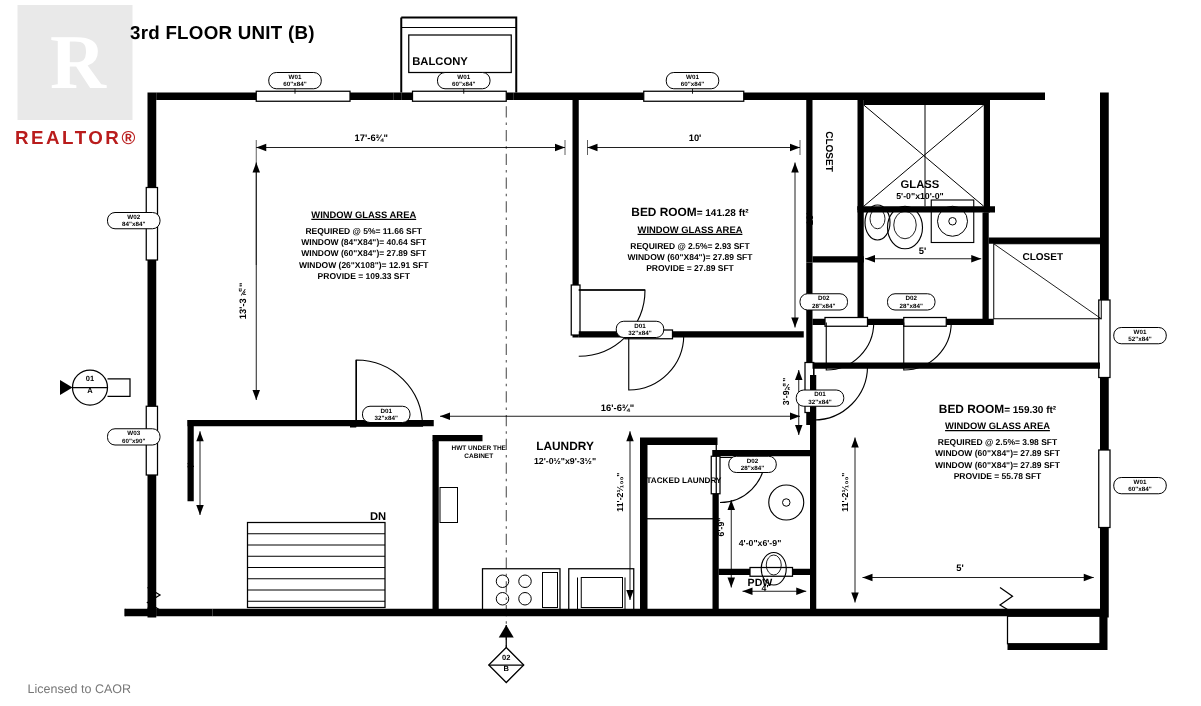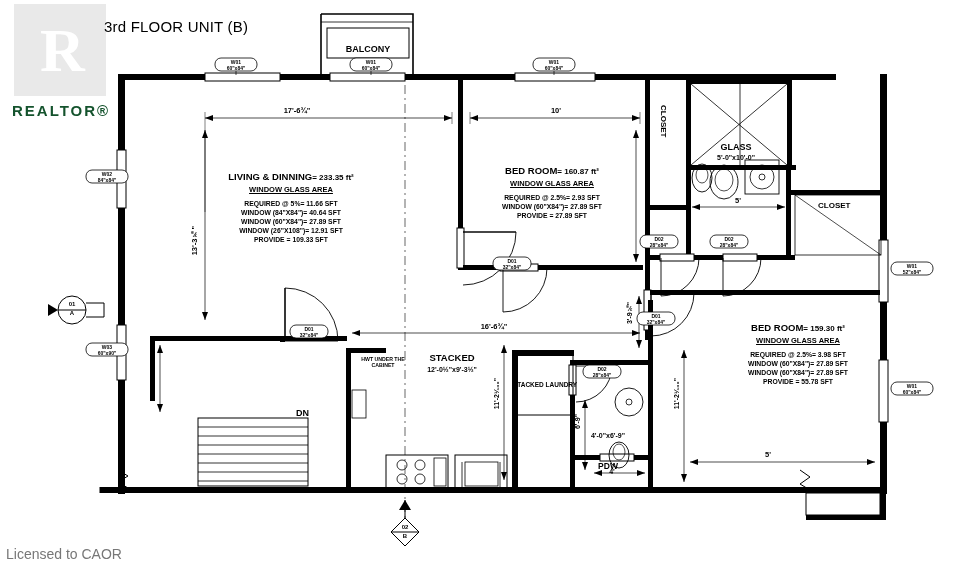--- a/index.html
+++ b/index.html
@@ -4,29 +4,29 @@
 <style>
   html,body{margin:0;padding:0;}
   body{
     width:961px;height:565px;background:#ffffff;
     font-family:"Liberation Sans", sans-serif;
     color:#000;overflow:hidden;position:relative;
   }
   #plan{position:absolute;left:0;top:0;width:961px;height:565px;}
   .lbl{position:absolute;font-family:"Liberation Sans",sans-serif;color:#000;white-space:nowrap;}
   .ctr{transform:translateX(-50%);text-align:center;}
-  .title{font-size:15px;font-weight:normal;letter-spacing:.2px;text-align:center;}
+  .title{font-size:15px;font-weight:bold;letter-spacing:.2px;text-align:center;}
   .room-name{font-size:9.5px;font-weight:bold;}
   .room-sub{font-size:7.5px;font-weight:bold;}
   .spec{font-size:6.8px;font-weight:bold;line-height:9px;text-align:center;}
   .tag{font-size:5px;font-weight:bold;text-align:center;line-height:6px;}
   .dim{font-size:7.5px;font-weight:bold;}
   .small{font-size:7px;font-weight:bold;}
-  .realtor-text{font-size:15px;font-weight:bold;letter-spacing:2px;color:#14532d;}
-  .license{font-size:14px;color:#777;}
+  .realtor-text{font-size:15px;font-weight:bold;letter-spacing:2px;color:#b91c1c;}
+  .license{font-size:10px;color:#777;margin-left:16px;}
 </style>
 </head>
 <body>
 
 <svg id="plan" viewBox="0 0 961 565">
   <g fill="none" stroke="#000" stroke-width="1">
 
     <rect x="118" y="74" width="7" height="418" fill="#000" stroke="none"></rect>
 
     <rect x="125" y="74" width="190" height="6" fill="#000" stroke="none"></rect>
@@ -260,36 +260,35 @@
 
 <div style="position:absolute;left:8px;top:4px;width:105px;height:125px;">
   <div style="position:absolute;left:6px;top:0;width:92px;height:92px;background:#e9e9e9;"></div>
   <div style="position:absolute;left:32px;top:12px;font-size:62px;font-weight:bold;color:#ffffff;font-family:'Liberation Serif',serif;line-height:68px;">R</div>
   <div class="realtor-text" style="position:absolute;left:4px;top:98px;">REALTOR®</div>
 </div>
 <div class="lbl license" style="left:6px;top:546px;">Licensed to CAOR</div>
 
 <div class="lbl title" style="left:104px;top:18px;">3rd FLOOR UNIT (B)</div>
 
-<div class="lbl ctr room-name" style="left:368px;top:44px;font-size:9px;">BALCONY</div>
+<div class="lbl ctr room-name" style="left:352px;top:44px;font-size:9px;">BALCONY</div>
 
 <div class="lbl ctr" style="left:291px;top:166px;">
-  <div><span class="room-name">LIVING &amp; DINNING</span><span class="room-sub" style="font-size:8px;">= 233.35 ft²</span></div>
   <div class="room-sub" style="text-decoration:underline;margin-top:1px;">WINDOW GLASS AREA</div>
   <div class="spec" style="margin-top:5px;">
     <div>REQUIRED @ 5%= 11.66 SFT</div>
     <div>WINDOW (84"X84")= 40.64 SFT</div>
     <div>WINDOW (60"X84")= 27.89 SFT</div>
     <div>WINDOW (26"X108")= 12.91 SFT</div>
     <div>PROVIDE = 109.33 SFT</div>
   </div>
 </div>
 
 <div class="lbl ctr" style="left:552px;top:160px;">
-  <div><span class="room-name">BED ROOM</span><span style="font-size:8px;font-weight:bold;">= 160.87 ft²</span></div>
+  <div><span class="room-name">BED ROOM</span><span style="font-size:8px;font-weight:bold;">= 141.28 ft²</span></div>
   <div class="room-sub" style="text-decoration:underline;margin-top:1px;">WINDOW GLASS AREA</div>
   <div class="spec" style="margin-top:5px;">
     <div>REQUIRED @ 2.5%= 2.93 SFT</div>
     <div>WINDOW (60"X84")= 27.89 SFT</div>
     <div>PROVIDE = 27.89 SFT</div>
   </div>
 </div>
 
 <div class="lbl ctr" style="left:798px;top:317px;">
   <div><span class="room-name">BED ROOM</span><span style="font-size:8px;font-weight:bold;">= 159.30 ft²</span></div>
@@ -301,21 +300,21 @@
     <div>PROVIDE = 55.78 SFT</div>
   </div>
 </div>
 
 <div class="lbl ctr room-name" style="left:736px;top:142px;font-size:9px;">GLASS</div>
 <div class="lbl ctr small" style="left:736px;top:154px;">5'-0"x10'-0"</div>
 
 <div class="lbl" style="left:659px;top:105px;font-size:8px;font-weight:bold;writing-mode:vertical-rl;">CLOSET</div>
 <div class="lbl" style="left:818px;top:201px;font-size:8px;font-weight:bold;">CLOSET</div>
 
-<div class="lbl ctr room-name" style="left:452px;top:352px;font-size:9.5px;">STACKED</div>
+<div class="lbl ctr room-name" style="left:452px;top:352px;font-size:9.5px;">LAUNDRY</div>
 <div class="lbl ctr small" style="left:452px;top:366px;">12'-0½"x9'-3½"</div>
 
 <div class="lbl ctr" style="left:545px;top:380px;font-size:6.5px;font-weight:bold;line-height:9px;">
   <span>STACKED LAUNDRY</span>
 </div>
 
 <div class="lbl ctr room-name" style="left:608px;top:421px;font-size:8.5px;margin-top:40px;">PDW</div>
 <div class="lbl ctr small" style="left:608px;top:432px;">4'-0"x6'-9"</div>
 
 <div class="lbl" style="left:296px;top:408px;font-size:9px;font-weight:bold;">DN</div>

